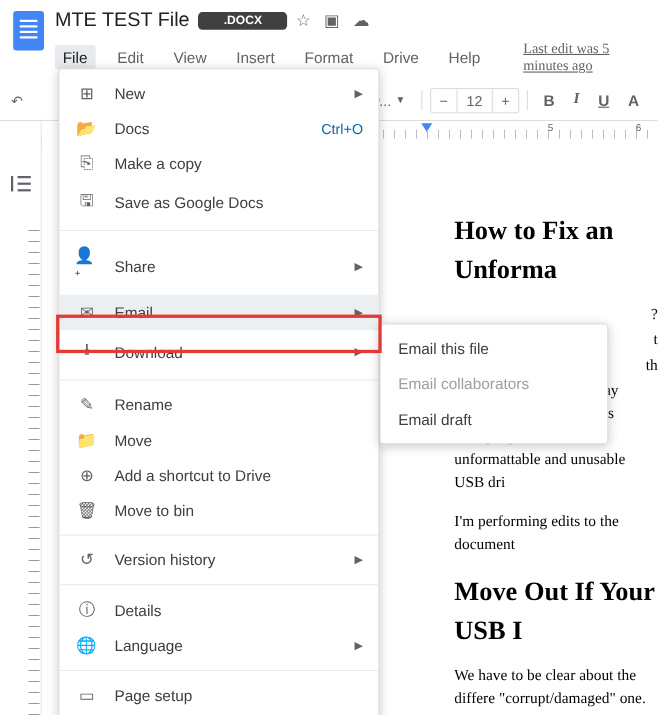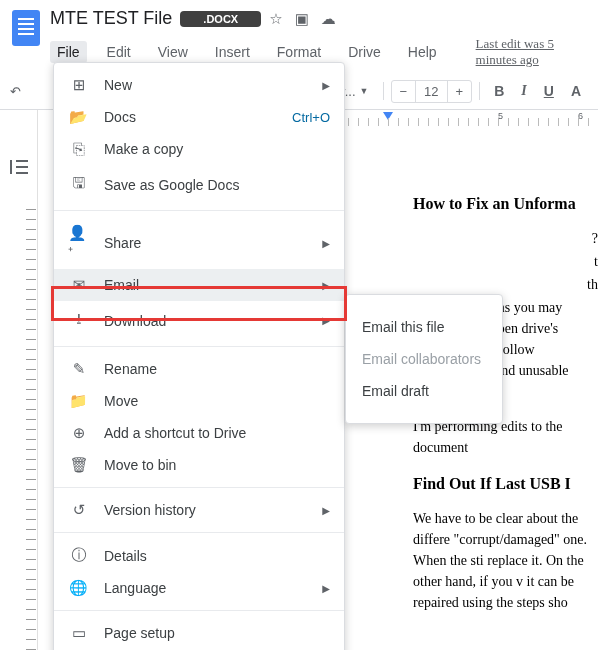--- a/index.html
+++ b/index.html
@@ -34,37 +34,37 @@
     .outline-icon::before { content: ''; position: absolute; left: 4px; top: 0; width: 12px; height: 2px; background: #5f6368; box-shadow: 0 6px 0 #5f6368, 0 12px 0 #5f6368; }
     .vruler { position: absolute; left: 26px; top: 90px; width: 10px; height: 460px; background: repeating-linear-gradient(to bottom, transparent 0, transparent 9px, #999 9px, #999 10px); }
     
     .doc-area { flex: 1; position: relative; }
     .hruler { height: 16px; background: #fff; position: relative; font-size: 9px; color: #5f6368; padding-left: 340px; }
     .hruler .tab-marker { position: absolute; left: 345px; top: 2px; width: 0; height: 0; border-left: 5px solid transparent; border-right: 5px solid transparent; border-top: 8px solid #4285f4; }
     .hruler .ticks { position: absolute; left: 300px; right: 0; top: 8px; height: 8px; background: repeating-linear-gradient(to right, #bbb 0, #bbb 1px, transparent 1px, transparent 10px); }
     
     .page { background: #fff; margin: 6px 0 0 0; padding: 60px 0 20px 0; font-family: 'Times New Roman', serif; color: #000; line-height: 1.5; position: relative; }
     .page .content { padding-left: 375px; }
-    .page h3 { font-size: 16px; font-weight: bold; margin-bottom: 12px; font-family: Liberation Serif, serif; }
+    .page h3 { font-size: 24px; font-weight: bold; margin-bottom: 12px; font-family: Liberation Serif, serif; }
     .page p { font-size: 14px; margin-bottom: 14px; }
     .page a { color: #1155cc; text-decoration: underline; }
     
     
     .menu-dropdown { position: absolute; left: 53px; top: 62px; width: 292px; background: #fff; border: 1px solid #dadce0; border-radius: 4px; box-shadow: 0 2px 10px rgba(0,0,0,0.2); z-index: 100; padding: 6px 0; }
     .menu-item { display: flex; align-items: center; padding: 7px 14px; font-size: 14px; color: #3c4043; cursor: pointer; position: relative; }
     .menu-item.highlighted { background: #eceff1; }
     .menu-item .icon { width: 22px; margin-right: 14px; color: #5f6368; display: inline-flex; justify-content: center; font-size: 15px; }
     .menu-item .label { flex: 1; }
     .menu-item .shortcut { color: #0369a1; font-size: 13px; }
     .menu-item .chevron { color: #5f6368; font-size: 10px; margin-left: 8px; }
     .menu-divider { height: 1px; background: #e8eaed; margin: 6px 0; }
     .red-box { position: absolute; left: 51px; top: 286px; width: 296px; height: 35px; border: 3px solid #e53935; z-index: 200; pointer-events: none; }
     
     
-    .submenu { position: absolute; left: 345px; top: 294px; width: 158px; background: #fff; border: 1px solid #dadce0; border-radius: 4px; box-shadow: 0 2px 10px rgba(0,0,0,0.2); z-index: 150; padding: 16px 0; }
+    .submenu { position: absolute; left: 345px; top: 294px; width: 208px; background: #fff; border: 1px solid #dadce0; border-radius: 4px; box-shadow: 0 2px 10px rgba(0,0,0,0.2); z-index: 150; padding: 6px 0; }
     .submenu .menu-item { padding: 8px 16px; }
     .submenu .menu-item.disabled { color: #9aa0a6; cursor: default; }
   </style>
 </head>
 <body>
 
 <div class="header">
   <div class="docs-icon"></div>
   <div class="title-area">
     <div class="title-row">
@@ -122,21 +122,21 @@
       <span style="position:absolute;left:540px;top:1px">6</span>
     </div>
     <div class="page">
       <div class="content">
         <h3>How to Fix an Unforma</h3>
         <p style="text-align:right;margin-bottom:2px">?</p>
         <p style="text-align:right;margin-bottom:2px">t</p>
         <p style="text-align:right;margin-bottom:2px">th</p>
         <p>are many reasons you may experience the pen drive's storage space. Follow unformattable and unusable USB dri</p>
         <p>I'm performing edits to the document</p>
-        <h3>Find Out If Last USB I</h3>
+        <h3>Move Out If Your USB I</h3>
         <p>We have to be clear about the differe "corrupt/damaged" one. When the sti replace it. On the other hand, if you v it can be repaired using the steps sho</p>
 
       </div>
     </div>
   </div>
 </div>
 
 <div class="menu-dropdown" id="file-menu">
     <div class="menu-item">
       <span class="icon">⊞</span>

